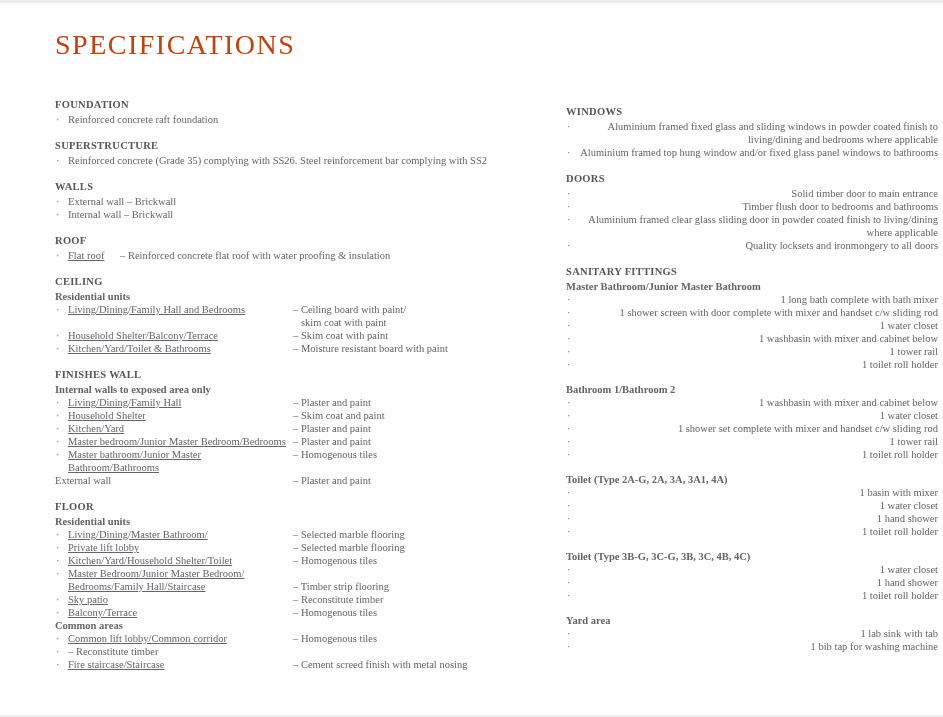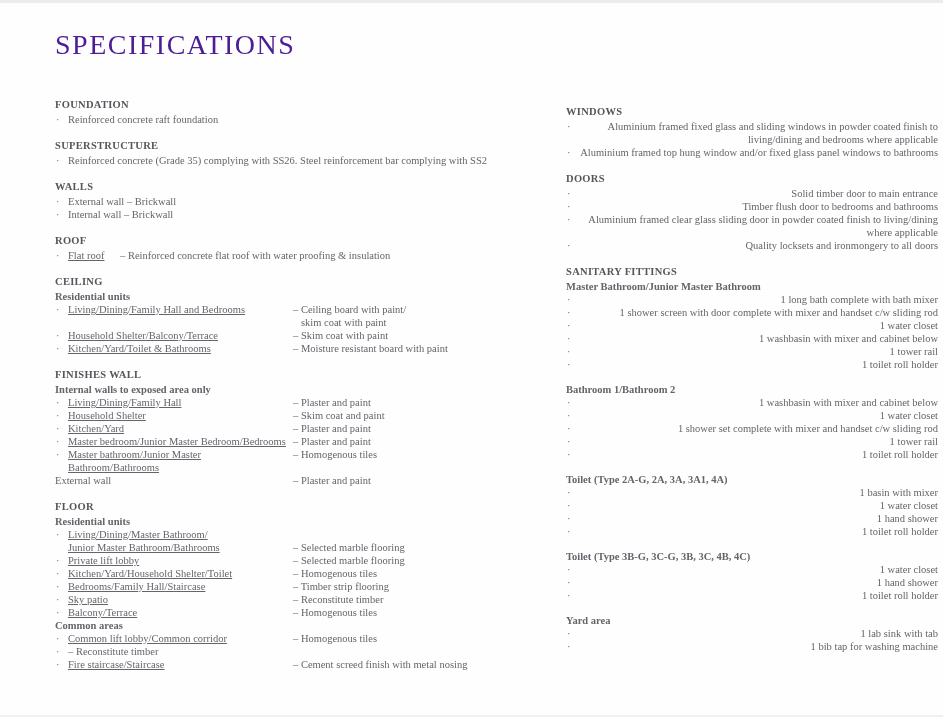--- a/index.html
+++ b/index.html
@@ -18,21 +18,21 @@
     line-height: 13px;
     color: #63656a;
   }
   h1.title {
     margin: 0 0 36px 0;
     font-family: "Liberation Serif", "DejaVu Serif", serif;
     font-size: 28px;
     line-height: 34px;
     font-weight: 400;
     letter-spacing: 1.5px;
-    color: #4c1d95;
+    color: #c2410c;
   }
   .columns { display: flex; align-items: flex-start; }
   .col-left  { width: 445px; flex: 0 0 445px; }
   .col-right { width: 372px; flex: 0 0 372px; margin-left: 66px; padding-top: 7px; }
 
   .section { margin-bottom: 13px; }
   h2.heading {
     margin: 0 0 1px 0;
     font-size: 10.5px;
     line-height: 14px;
@@ -162,37 +162,37 @@
         </div>
       </div>
 
       <div class="section">
         <h2 class="heading">FLOOR</h2>
         <div class="subtitle">Residential units</div>
         <div class="row align-bottom">
           <span class="bullet">·</span>
           <span class="label">
             <div>Living/Dining/Master Bathroom/</div>
-            <div>Junior Master Bathroom/Bathrooms</div>
           </span>
           <span class="desc">– Selected marble flooring</span>
         </div>
         <div class="row">
           <span class="bullet">·</span>
           <span class="label">Private lift lobby</span>
           <span class="desc">– Selected marble flooring</span>
         </div>
         <div class="row">
           <span class="bullet">·</span>
           <span class="label">Kitchen/Yard/Household Shelter/Toilet</span>
           <span class="desc">– Homogenous tiles</span>
         </div>
         <div class="row align-bottom">
           <span class="bullet">·</span>
           <span class="label">
+            <div>Master Bedroom/Junior Master Bedroom/</div>
             <div>Bedrooms/Family Hall/Staircase</div>
           </span>
           <span class="desc">– Timber strip flooring</span>
         </div>
         <div class="row">
           <span class="bullet">·</span>
           <span class="label">Sky patio</span>
           <span class="desc">– Reconstitute timber</span>
         </div>
         <div class="row">

